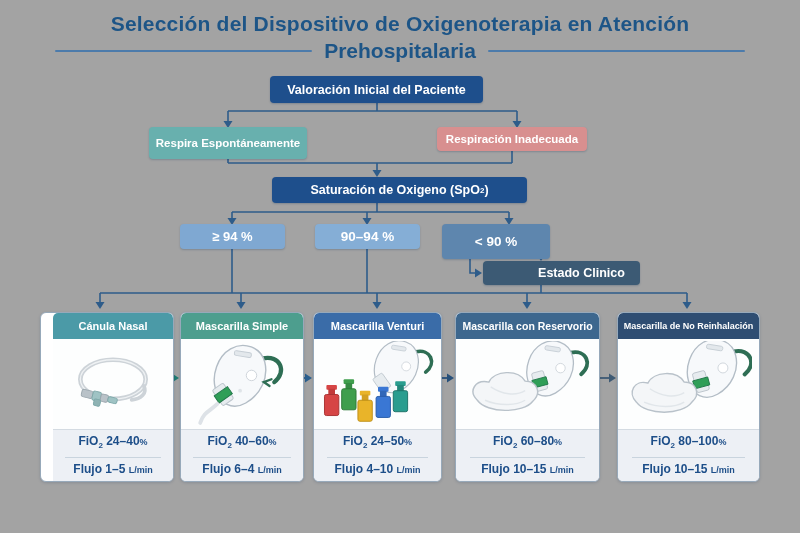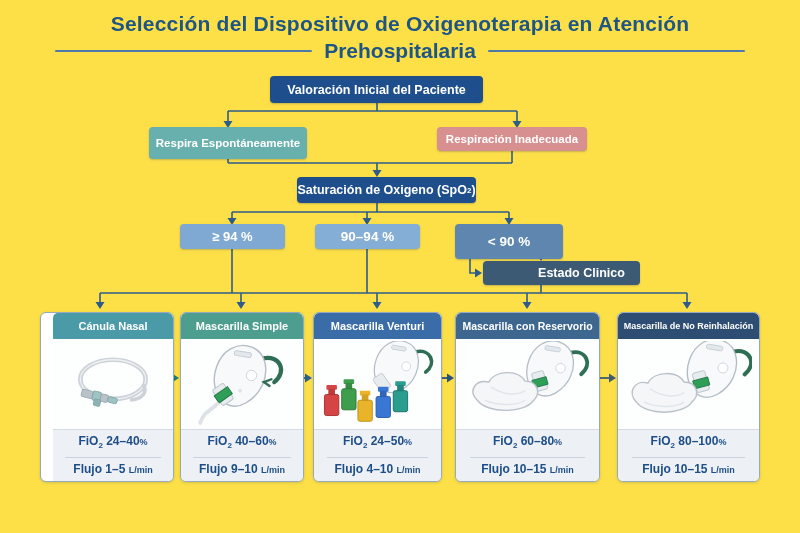--- a/index.html
+++ b/index.html
@@ -1,37 +1,37 @@
 <!DOCTYPE html>
 <html><head>
 <meta charset="utf-8">
 <style>
   html,body{margin:0;padding:0;background:#fff;}
-  .stage{position:relative;width:800px;height:533px;background:#fde047;overflow:hidden;
+  .stage{position:relative;width:800px;height:533px;background:#a3a3a3;overflow:hidden;
          font-family:"Liberation Sans",sans-serif;}
   
   .title-wrap{position:absolute;top:12px;left:0;width:100%;text-align:center;}
   .title-l1{color:#1d5587;font-size:21px;font-weight:bold;letter-spacing:.2px;}
   .title-l2-row{width:690px;margin:3px auto 0;display:flex;align-items:center;gap:12px;}
   .title-rule{flex:1;height:2px;background:#4c7bab;border-radius:1px;}
   .title-l2{color:#1d5587;font-size:21px;font-weight:bold;white-space:nowrap;}
   
   svg.connectors{position:absolute;top:0;left:0;pointer-events:none;}
   
   .bx{position:absolute;display:flex;align-items:center;justify-content:center;
       color:#fff;font-weight:bold;border-radius:4px;box-shadow:0 1px 2px rgba(20,50,90,.25);
       white-space:nowrap;}
   .bx-valoracion{left:270px;top:76px;width:213px;height:27px;background:#1e4f8c;font-size:12.5px;}
   .bx-respira{left:149px;top:127px;width:158px;height:32px;background:#68b0ae;font-size:11.5px;}
   .bx-inadecuada{left:437px;top:127px;width:150px;height:24px;background:#d88f8f;font-size:11.5px;}
-  .bx-spo2{left:272px;top:177px;width:179px;height:26px;background:#1e4f8c;font-size:12.5px;margin-left:25px;}
+  .bx-spo2{left:272px;top:177px;width:255px;height:26px;background:#1e4f8c;font-size:12.5px;}
   .bx-spo2 sub,.fio2 sub{font-size:8px;font-weight:bold;}
   .bx-p1{left:180px;top:224px;width:105px;height:25px;background:#7fa8d2;font-size:13px;}
   .bx-p2{left:315px;top:224px;width:105px;height:25px;background:#85aed6;font-size:13.5px;}
-  .bx-p3{left:455px;top:224px;width:108px;height:35px;background:#5e86ae;font-size:13.5px;}
+  .bx-p3{left:442px;top:224px;width:108px;height:35px;background:#5e86ae;font-size:13.5px;}
   .bx-estado{left:483px;top:261px;width:117px;height:24px;background:#3c5a74;font-size:12.5px;padding-left:40px;}
   
   .card{position:absolute;top:312px;height:168px;border:1px solid #97a9ba;border-radius:6px;
         background:#fff;display:flex;flex-direction:column;overflow:hidden;
         box-shadow:0 1px 3px rgba(20,50,90,.18);}
   .card1{left:40px;width:120px;padding-left:12px;}
   .card2{left:180px;width:122px;}
   .card3{left:313px;width:127px;}
   .card4{left:455px;width:143px;}
   .card5{left:617px;width:141px;}
@@ -147,21 +147,21 @@
           <rect x="33" y="46" width="14" height="20" rx="2" fill="#e7ecef" stroke="#bdc6cd"></rect>
           <rect x="31.5" y="52" width="17" height="9" fill="#2f9e57" stroke="#22784a"></rect>
         </g>
         <path d="M34,66 C26,74 20,74 16,86" fill="none" stroke="#dde2e7" stroke-width="4" stroke-linecap="round"></path>
         <path d="M91,40 l-8,3 6,4" fill="none" stroke="#2e6e54" stroke-width="2.5" stroke-linecap="round"></path>
       </svg>
     </div>
     <div class="card-info">
       <div class="fio2"><span>FiO</span><sub>2</sub><span> 40–60</span><span class="pct-sm">%</span></div>
       <div class="info-divider"></div>
-      <div class="flujo"><span>Flujo 9–10 </span><span class="unit-sm">L/min</span></div>
+      <div class="flujo"><span>Flujo 6–4 </span><span class="unit-sm">L/min</span></div>
     </div>
   </div>
 
   <div class="card card3">
     <div class="card-header" style="background: rgb(58, 108, 168);">Mascarilla Venturi</div>
     <div class="card-body">
       <svg width="118" height="86" viewBox="0 0 120 90">
         <g transform="translate(30,-4) scale(0.85)">
           <path d="M82,18 C100,14 108,32 94,43" fill="none" stroke="#2e6e54" stroke-width="4.5" stroke-linecap="round"></path>
           <path d="M48,8 C62,0 80,6 84,22 C88,38 80,56 64,65 C50,73 36,66 32,50 C28,36 34,16 48,8 Z" fill="#f7f9fb" stroke="#b3bdc6" stroke-width="1.5"></path>

